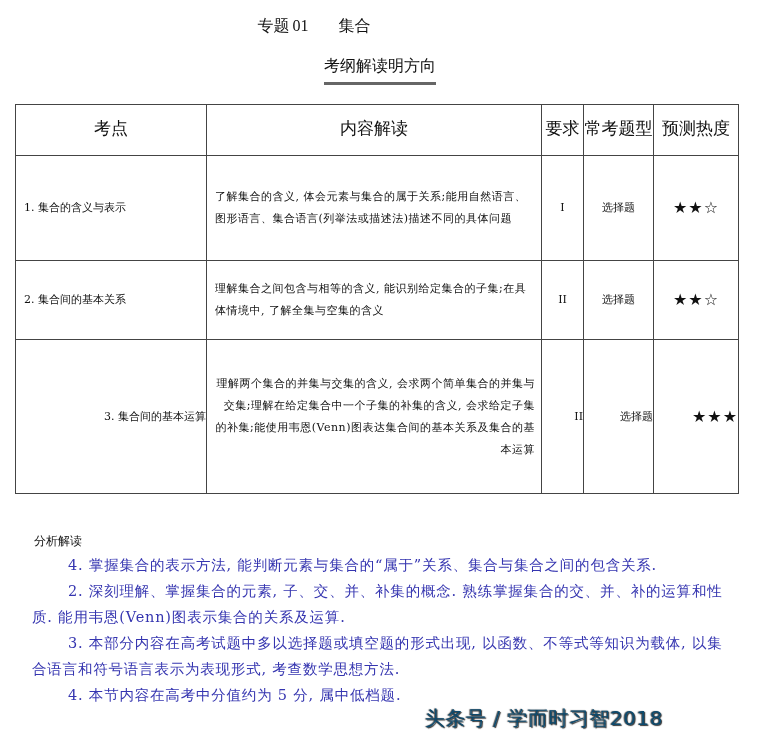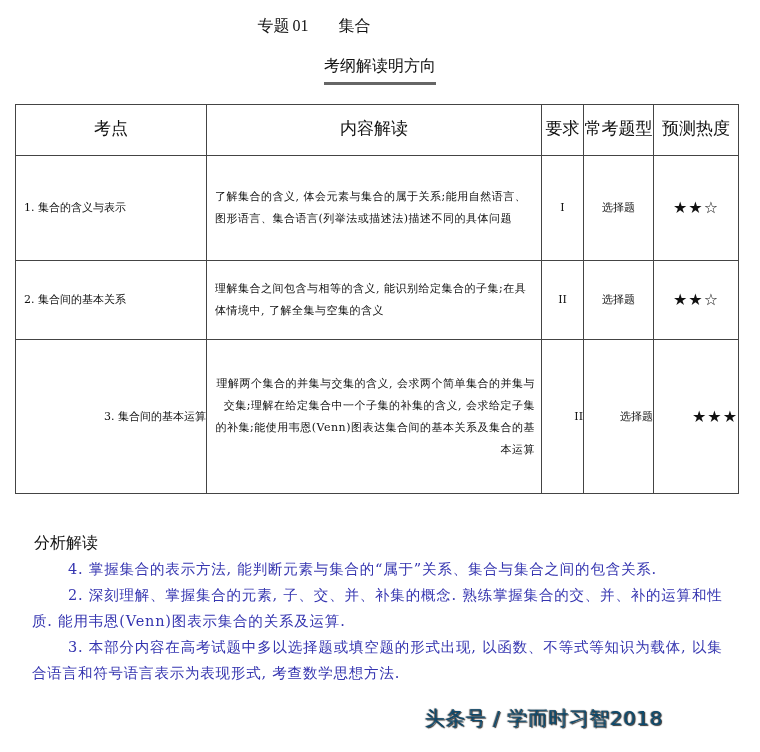--- a/index.html
+++ b/index.html
@@ -19,21 +19,21 @@
        text-align: center; height: 50px; line-height: 20px; }
   td { font-size: 11px; line-height: 22px; }
   td.topic { padding-left: 8px; }
   td.content { padding: 2px 6px 2px 8px; letter-spacing: 0.5px; }
   td.center { text-align: center; }
   td.stars { text-align: center; font-family: "DejaVu Sans", sans-serif; font-size: 16px; letter-spacing: 1px; }
   tr.r1 td { height: 100px; }
   tr.r2 td { height: 74px; }
   tr.r3 td { height: 149px; text-align: right; }
   .analysis { position: absolute; top: 533px; left: 34px; width: 700px; }
-  .analysis h3 { margin: 0 0 2px 0; font-size: 16px; font-weight: normal;
+  .analysis h3 { margin: 0 0 2px 0; font-size: 12px; font-weight: normal;
                  font-family: "DejaVu Sans", sans-serif; color: #111; }
   .analysis p { margin: 0; font-size: 14.5px; line-height: 26px; color: #3535b0;
                 text-indent: 36px; letter-spacing: 0.8px; position: relative; left: -2px; }
   .watermark { position: absolute; left: 425px; top: 705px; font-size: 20px;
                font-family: "DejaVu Sans", sans-serif; color: #0c4a6e;
                text-shadow: 1px 1px 1px #333, -1px 0 1px #555; letter-spacing: 0.5px; }
 </style>
 </head>
 <body>
 
@@ -85,15 +85,16 @@
       <td class="stars">★★★</td>
     </tr>
   </tbody>
 </table>
 
 <div class="analysis">
   <h3>分析解读</h3>
   <p>4. 掌握集合的表示方法, 能判断元素与集合的“属于”关系、集合与集合之间的包含关系.</p>
   <p>2. 深刻理解、掌握集合的元素, 子、交、并、补集的概念. 熟练掌握集合的交、并、补的运算和性质. 能用韦恩(Venn)图表示集合的关系及运算.</p>
   <p>3. 本部分内容在高考试题中多以选择题或填空题的形式出现, 以函数、不等式等知识为载体, 以集合语言和符号语言表示为表现形式, 考查数学思想方法.</p>
+  <p>4. 本节内容在高考中分值约为 5 分, 属中低档题.</p>
 </div>
 
 <div class="watermark">头条号 / 学而时习智2018</div>
 
 </body></html>

